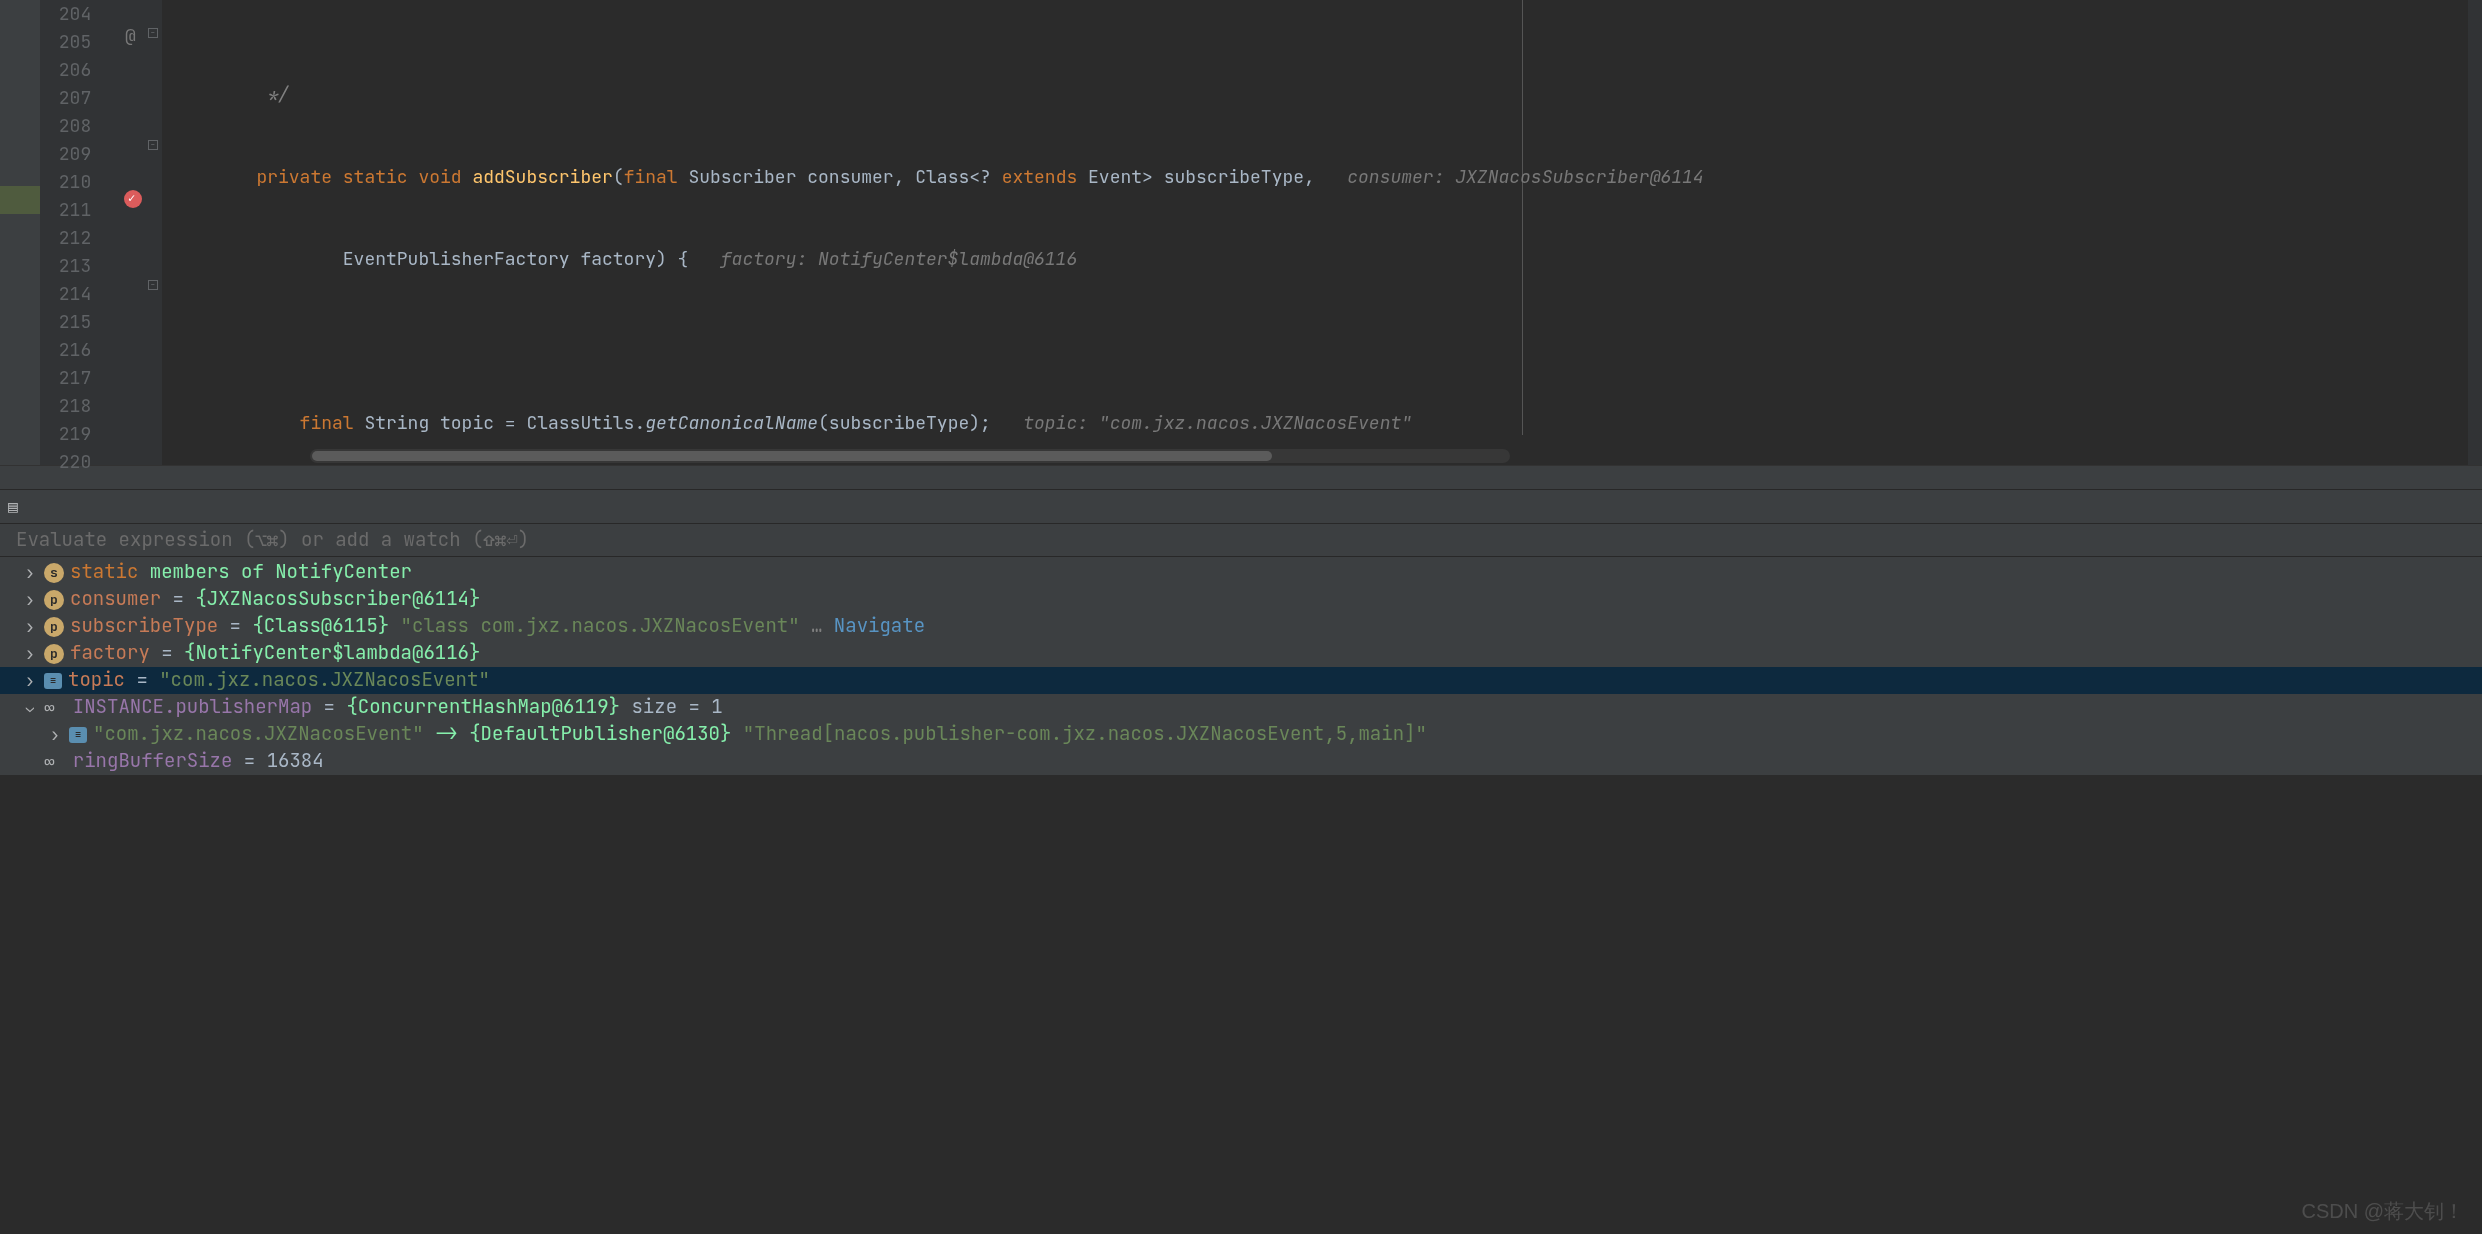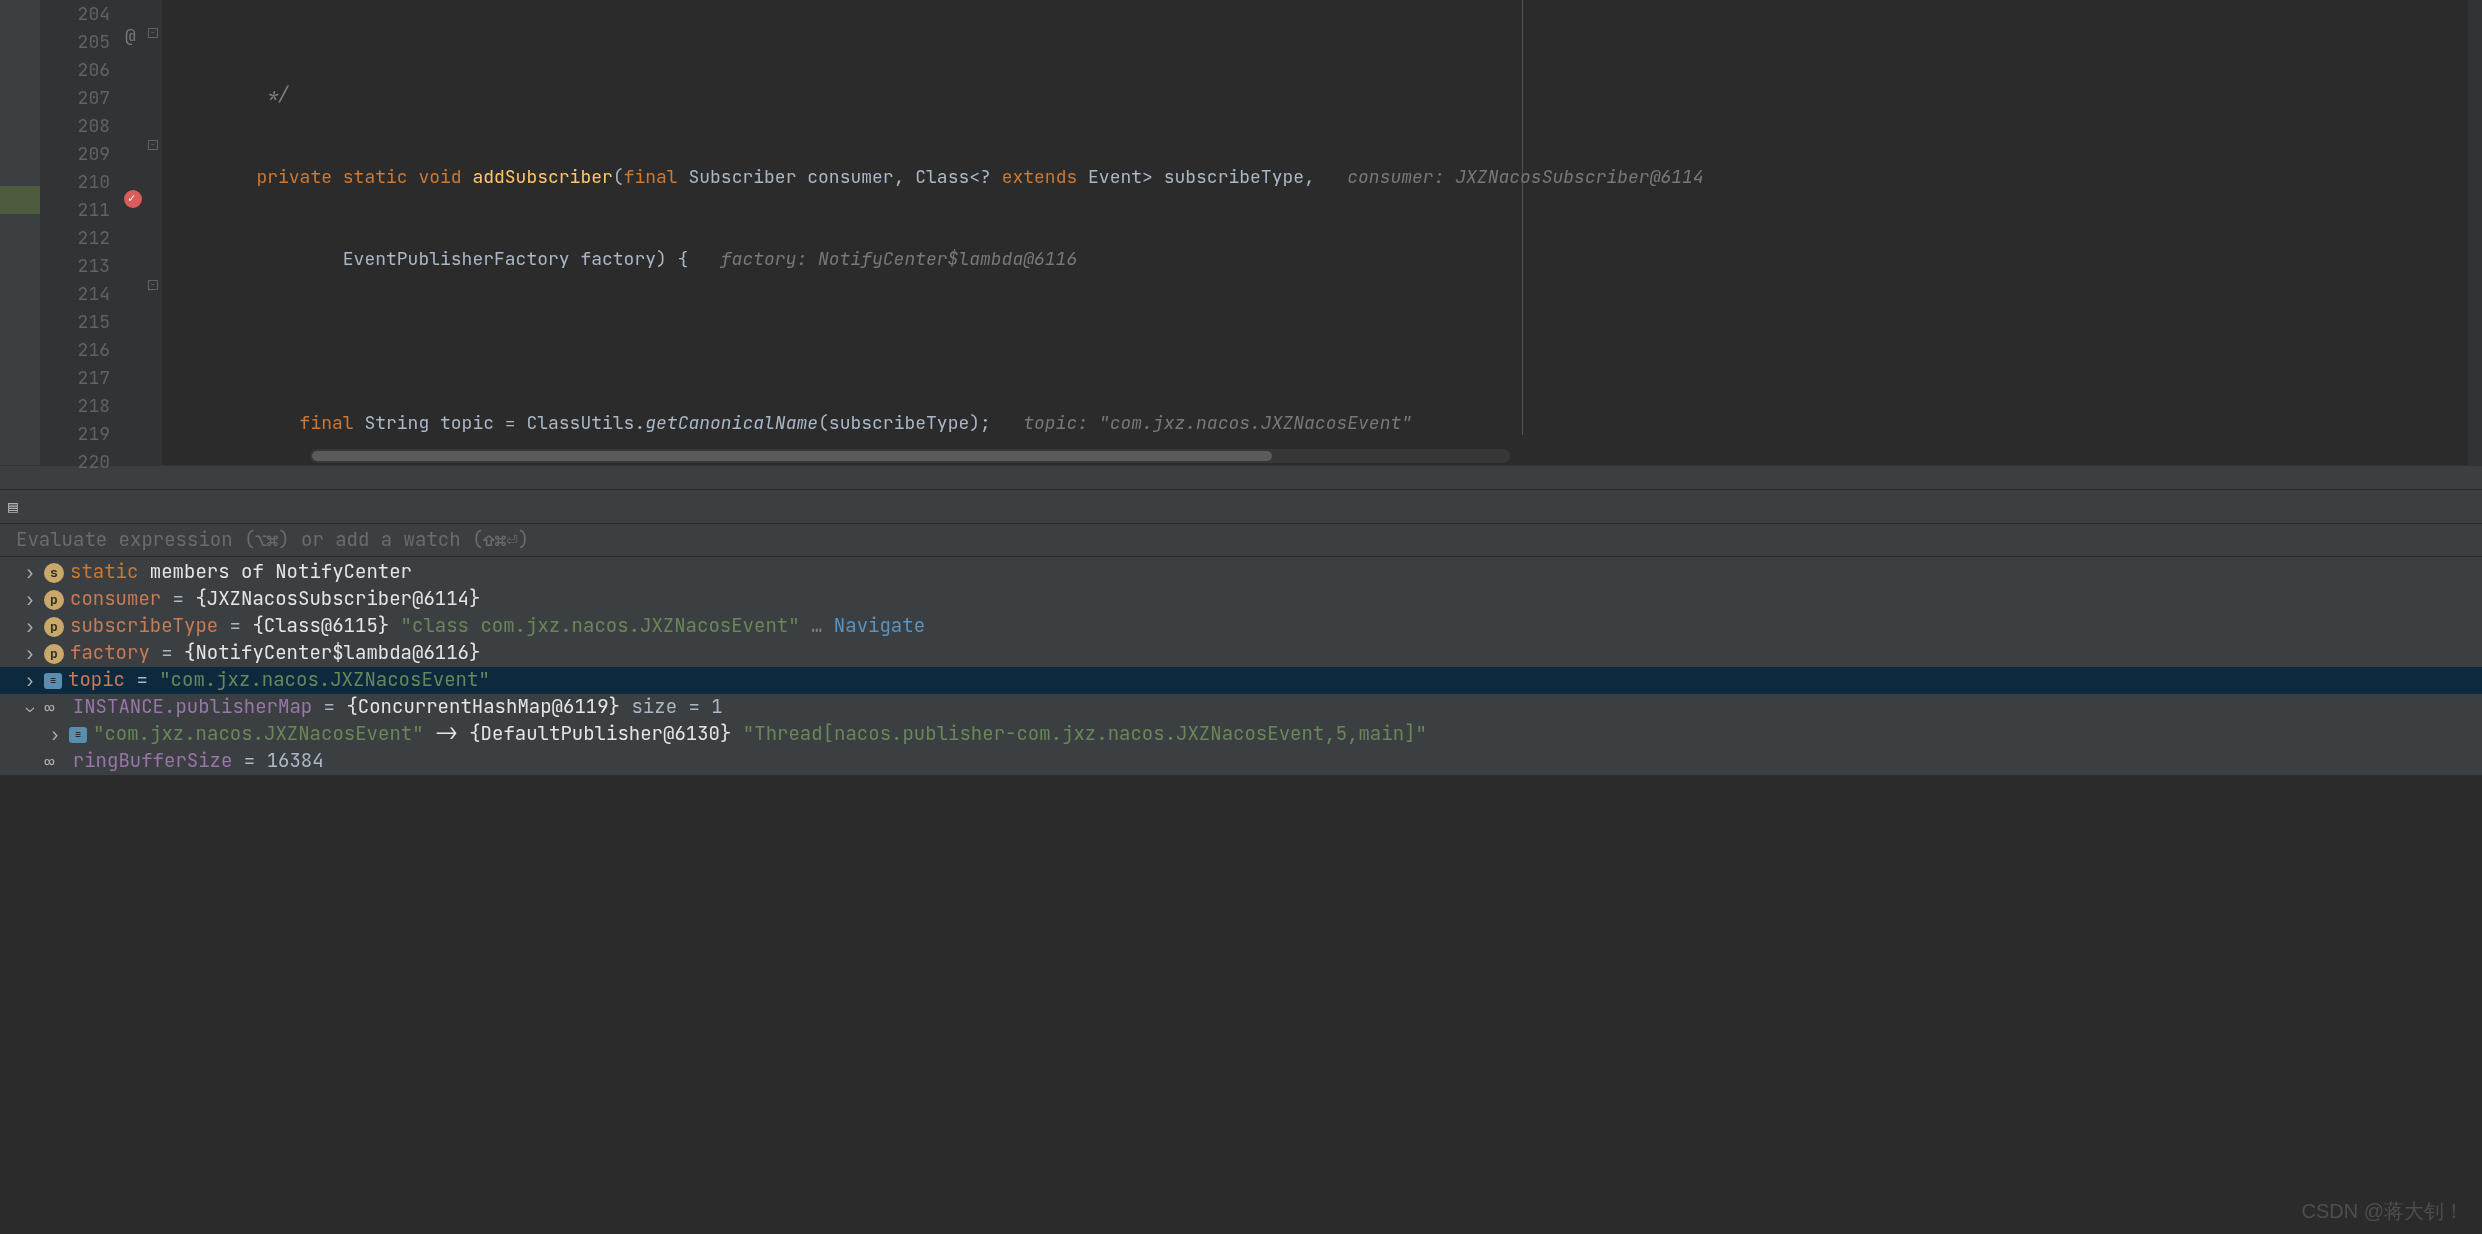--- a/index.html
+++ b/index.html
@@ -27,21 +27,21 @@
 .exec-marker { position: absolute; left: 0; top: 186px; width: 40px; height: 28px; background: #4f5b3e; }
 .gutter {
   width: 80px;
   background: #313335;
   text-align: right;
   color: #606366;
   font-size: 18px;
   padding-top: 0;
   user-select: none;
 }
-.gutter .ln { height: 28px; padding-right: 10px; line-height: 28px; }
+.gutter .ln { height: 28px; padding-right: 10px; line-height: 28px; text-align: center; }
 .markers {
   width: 28px;
   background: #313335;
   position: relative;
 }
 .bp {
   position: absolute;
   left: 4px; top: 190px;
   width: 18px; height: 18px;
   border-radius: 50%;
@@ -140,21 +140,21 @@
   display: inline-flex; align-items: center; justify-content: center;
   font-size: 13px; font-weight: bold; color: #2b2b2b;
 }
 .ico-s { background: #c9a86a; }
 .ico-p { background: #c9a86a; }
 .ico-f { border-radius: 3px; background: #5a8eb0; width: 18px; height: 16px; font-size: 11px; }
 .ico-glasses { color: #afb1b3; font-size: 18px; }
 .var-name { color: #c77b57; text-align: right; }
 .var-name.purple { color: #9876aa; margin-left: 12px; }
 .var-eq { color: #a9b7c6; }
-.var-val { color: #e5e5e5; text-align: right; }
+.var-val { color: #86efac; text-align: right; }
 .var-str { color: #6a8759; }
 .var-link { color: #5894c3; }
 .var-dots { color: #808080; }
 .indent1 { padding-left: 47px; }
 .watermark {
   position: absolute;
   right: 18px;
   bottom: 8px;
   color: rgba(200,200,200,0.22);
   font-size: 20px;

